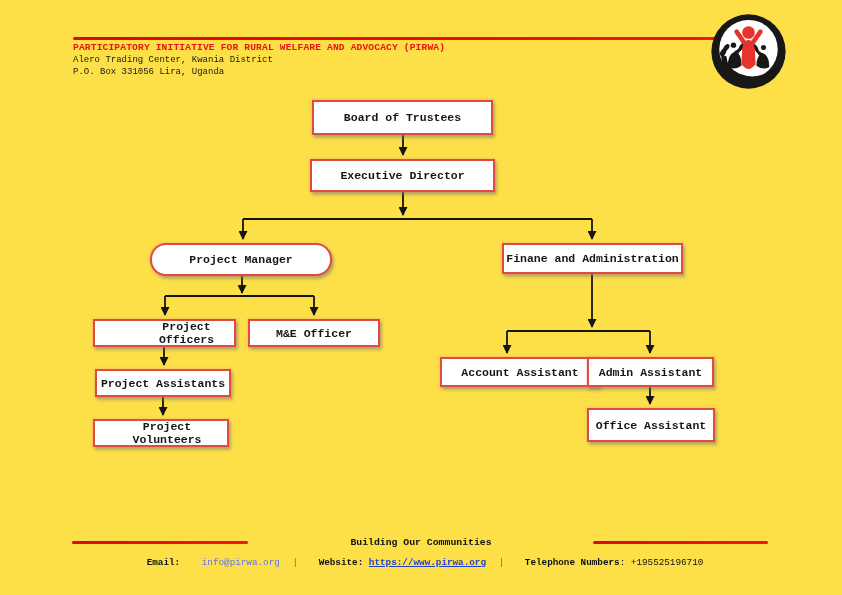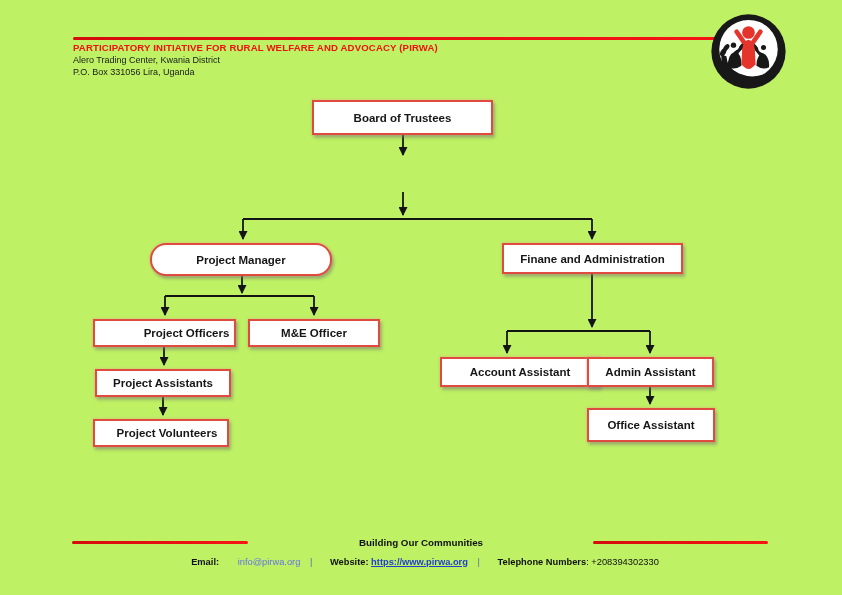--- a/index.html
+++ b/index.html
@@ -1,18 +1,18 @@
 <!DOCTYPE html>
 <html><head>
 <meta charset="utf-8">
 <style>
   html,body { margin:0; padding:0; background:#fff; }
   .page {
-    position:relative; width:842px; height:595px; background:#bef264;
-    font-family:Liberation Sans, sans-serif; overflow:hidden;
+    position:relative; width:842px; height:595px; background:#fde047;
+    font-family:Liberation Mono, monospace; overflow:hidden;
   }
   
   .top-rule { position:absolute; left:73px; top:37px; width:653px; height:3px;
     background:linear-gradient(90deg,#d40c0c,#f81414); border-radius:2px; }
   .org-title { position:absolute; left:73px; top:42px; font-size:9.6px; font-weight:bold;
     color:#ee1111; letter-spacing:0.15px; white-space:nowrap; }
   .addr { position:absolute; left:73px; font-size:9px; color:#1a1a1a; white-space:nowrap; }
   .addr1 { top:55px; } .addr2 { top:67px; }
   .logo { position:absolute; left:709px; top:12px; width:79px; height:79px; }
 
@@ -94,20 +94,21 @@
       <line x1="163" y1="397" x2="163" y2="415" marker-end="url(#arw)"></line>
       <line x1="592" y1="273" x2="592" y2="327" marker-end="url(#arw)"></line>
       <line x1="507" y1="331" x2="650" y2="331"></line>
       <line x1="507" y1="331" x2="507" y2="353" marker-end="url(#arw)"></line>
       <line x1="650" y1="331" x2="650" y2="353" marker-end="url(#arw)"></line>
       <line x1="650" y1="387" x2="650" y2="404" marker-end="url(#arw)"></line>
     </g>
   </svg>
 
   <div class="node" style="left:312px; top:100px; width:181px; height:35px;">Board of Trustees</div>
+  <div class="node" style="left:310px; top:159px; width:185px; height:33px;">Executive Director</div>
   <div class="node" style="left:150px; top:243px; width:182px; height:33px;border-radius:16px;">Project Manager</div>
   <div class="node" style="left:502px; top:243px; width:181px; height:31px;">Finane and Administration</div>
   <div class="node" style="left:93px; top:319px; width:143px; height:28px;padding-left:44px;">Project Officers</div>
   <div class="node" style="left:248px; top:319px; width:132px; height:28px;">M&amp;E Officer</div>
   <div class="node" style="left:95px; top:369px; width:136px; height:28px;">Project Assistants</div>
   <div class="node" style="left:93px; top:419px; width:136px; height:28px;padding-left:12px;">Project Volunteers</div>
   <div class="node" style="left:440px; top:357px; width:160px; height:30px;">Account Assistant</div>
   <div class="node" style="left:587px; top:357px; width:127px; height:30px;">Admin Assistant</div>
   <div class="node" style="left:587px; top:408px; width:128px; height:34px;">Office Assistant</div>
 
@@ -117,16 +118,16 @@
 
   <div class="contact">
     <span class="lbl">Email:</span>
     <span> </span>
     <a href="#" class="email-link">info@pirwa.org</a>
     <span class="sep">|</span>
     <span class="lbl">Website:</span>
     <span> </span>
     <a href="#" class="site-link">https://www.pirwa.org</a>
     <span class="sep">|</span>
-    <span class="lbl">Telephone Numbers</span><span>: +208394302330</span>
+    <span class="lbl">Telephone Numbers</span><span>: +195525196710</span>
   </div>
 
 </div>
 
 </body></html>

